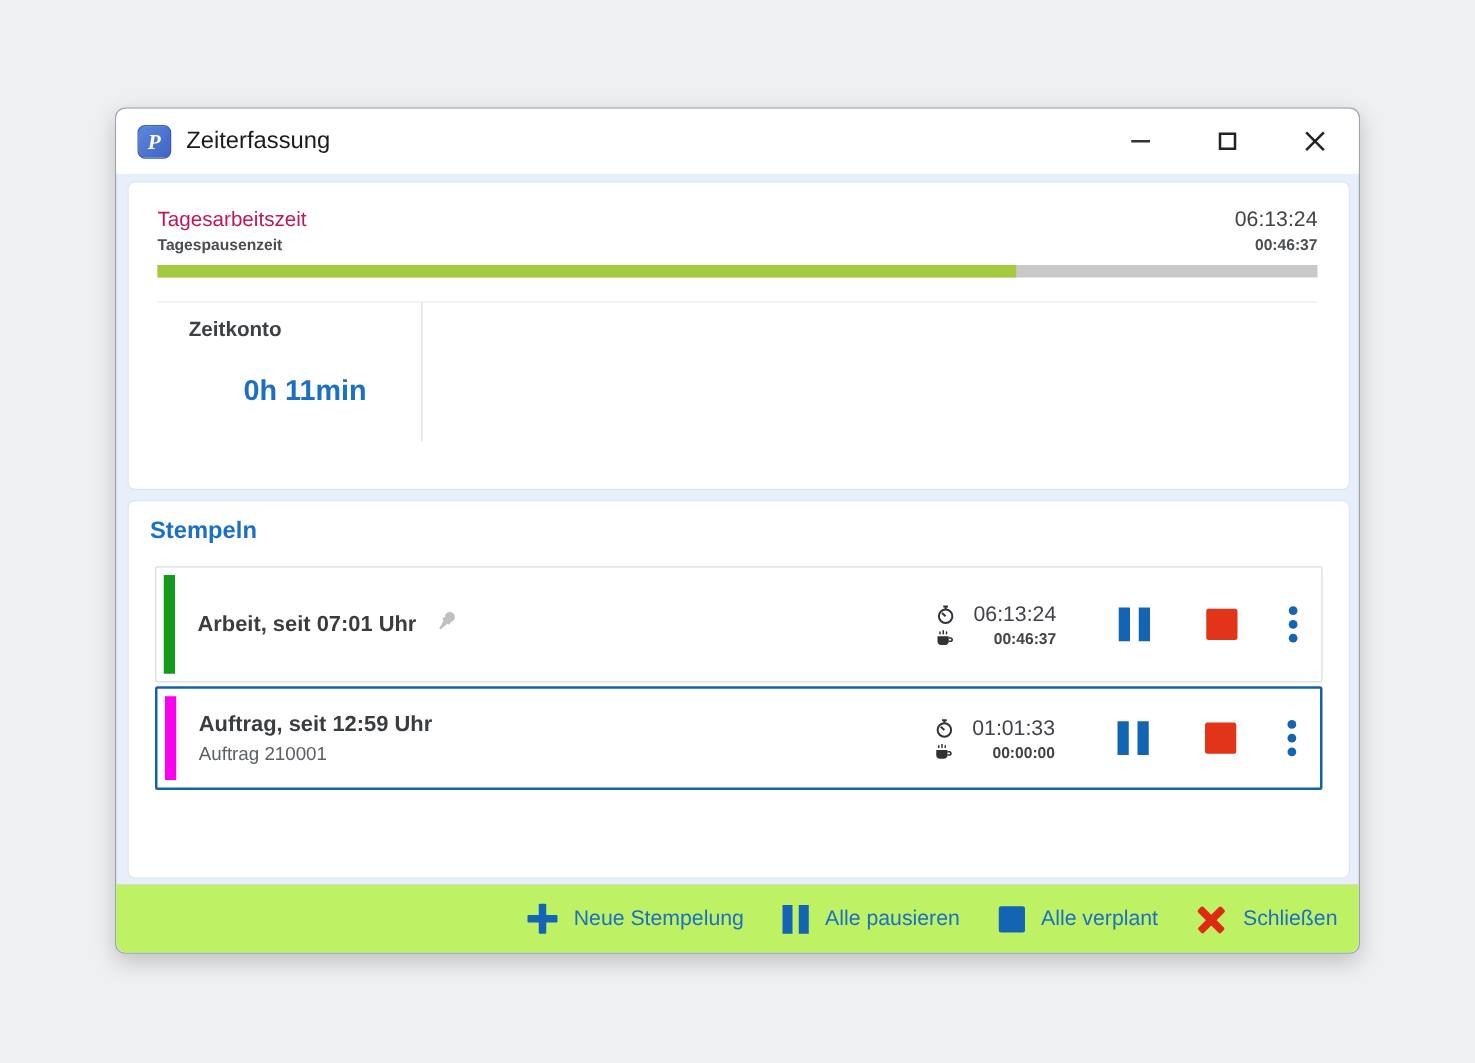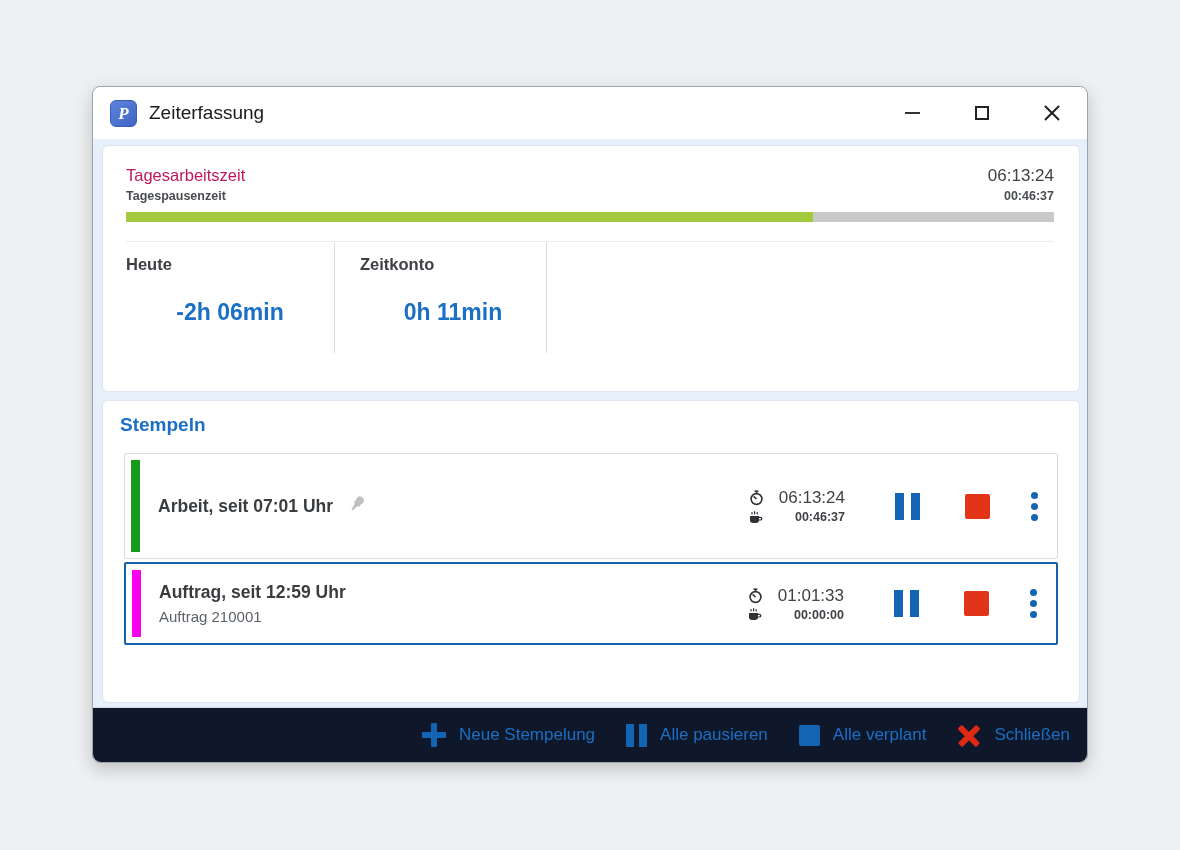--- a/index.html
+++ b/index.html
@@ -76,21 +76,21 @@
   .stat-col-2 .stat-value { text-align:center; }
   .stat-col-3 .stat-value { padding-left:40px; }
 
   
   .stempeln-title { padding:13px 0 0 17px; font-size:19px; font-weight:bold; color:#1b6fc4; }
   .rows { margin:17px 21px 0 21px; }
 
   .stamp-row {
     position:relative; background:#fff;
     border:1px solid #d8dce1; border-radius:2px;
-    height:106px; display:flex; align-items:center;
+    height:93px; display:flex; align-items:center;
   }
   .stamp-row.selected { border:2px solid #1462ac; height:83px; margin-top:3px; }
   .color-bar { position:absolute; left:6px; top:6px; bottom:6px; width:9px; }
 
   .stamp-text { margin-left:33px; }
   .stamp-title-line { display:flex; align-items:center; }
   .stamp-title { font-size:17.5px; font-weight:bold; color:#3a3d40; }
   .pin-icon { margin-left:14px; color:#c0c0c0; }
   .stamp-subtitle { margin-top:5px; font-size:15px; color:#5b6168; }
 
@@ -102,21 +102,21 @@
 
   .btn-pause { margin-left:50px; display:flex; gap:7px; cursor:pointer; }
   .btn-pause .bar { width:9px; height:27px; background:#1464b4; }
   .btn-stop { margin-left:45px; width:25px; height:25px; background:#e23418; border-radius:2px; cursor:pointer; }
   .btn-kebab { margin-left:41px; margin-right:19px; display:flex; flex-direction:column; gap:4px; cursor:pointer; }
   .btn-kebab .dot { width:7px; height:7px; border-radius:50%; background:#1464b4; }
 
   
   .toolbar {
     position:absolute; left:0; right:0; bottom:0; height:55px;
-    background:#0f172a; border-top:1px solid #d8d8d8; border-radius:0 0 8px 8px;
+    background:#bef264; border-top:1px solid #d8d8d8; border-radius:0 0 8px 8px;
     display:flex; align-items:center; justify-content:flex-end;
     gap:31px; padding-right:17px;
   }
   .tool-btn { display:flex; align-items:center; gap:13px; cursor:pointer; }
   .tool-label { font-size:17px; color:#1b6fc4; }
 
   .icon-plus { position:relative; width:24px; height:24px; }
   .icon-plus::before,.icon-plus::after { content:""; position:absolute; background:#1464b4; border-radius:1px; }
   .icon-plus::before { left:0; top:9px; width:24px; height:6px; }
   .icon-plus::after  { left:9px; top:0; width:6px; height:24px; }
@@ -159,24 +159,20 @@
     </div>
     <div class="sum-line sum-pause-line">
       <span class="sum-pause-label">Tagespausenzeit</span>
       <span class="sum-pause-time">00:46:37</span>
     </div>
     <div class="progress-track">
       <div class="progress-fill" style="width: 74%;"></div>
     </div>
     <div class="sum-divider"></div>
     <div class="stats">
-      <div class="stat-col stat-col-1">
-        <div class="stat-label">Heute</div>
-        <div class="stat-value">-2h 06min</div>
-      </div>
       <div class="stat-col stat-col-2">
         <div class="stat-label">Zeitkonto</div>
         <div class="stat-value">0h 11min</div>
       </div>
       <div class="stat-col stat-col-3">
       </div>
     </div>
   </div>
 
   <div class="panel panel-stempeln">

